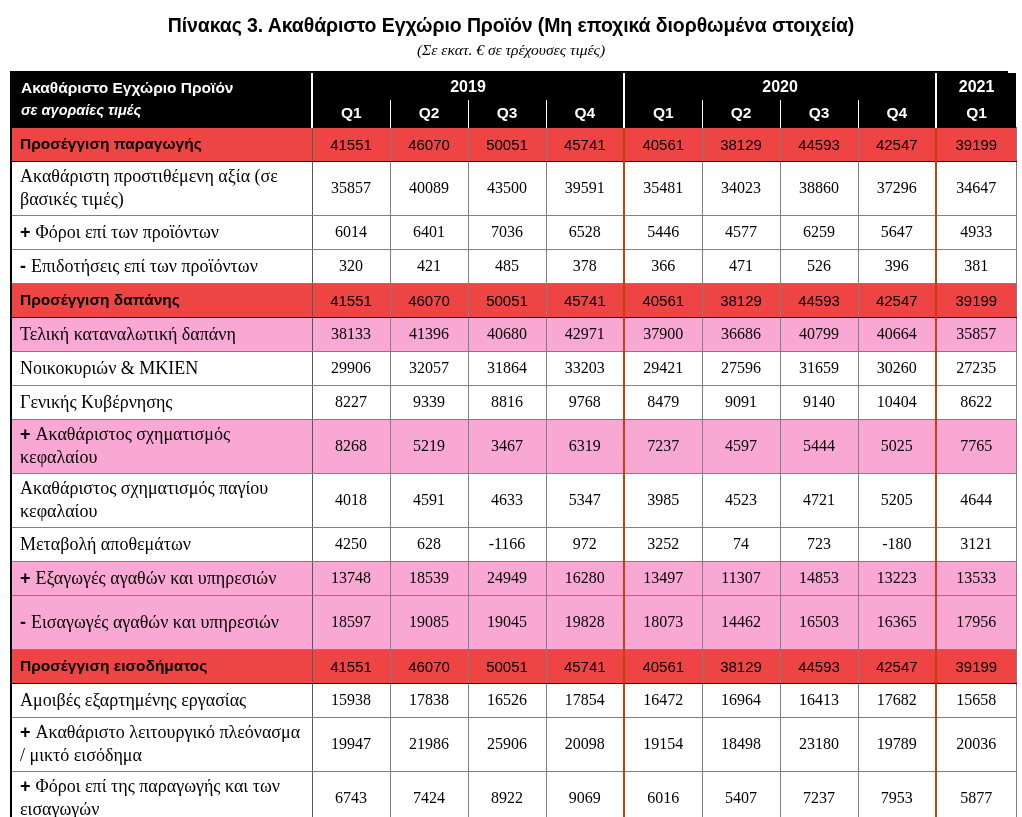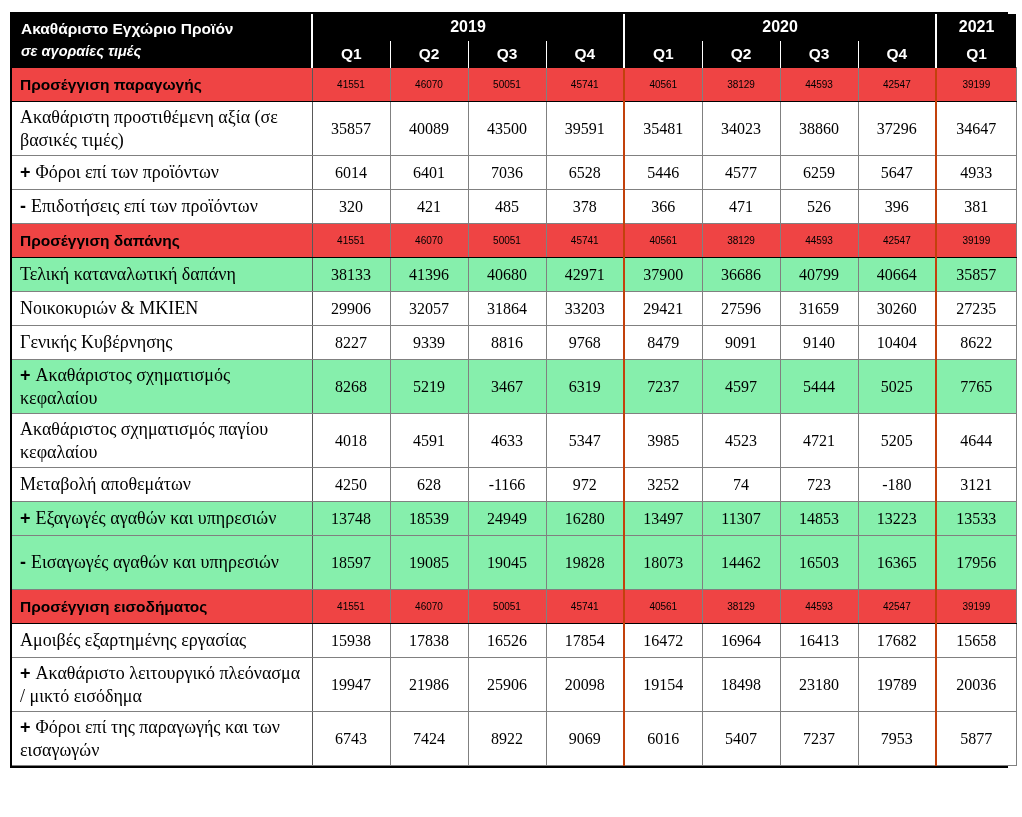--- a/index.html
+++ b/index.html
@@ -135,37 +135,41 @@
     border-top: 1.5px solid #000;
     border-bottom: 1.5px solid #000;
   }
   tr.sect td.lbl {
     font-family: "Liberation Sans", sans-serif;
     font-weight: bold;
     font-size: 15.5px;
   }
   tr.sect td.num {
     font-family: "Liberation Sans", sans-serif;
-    font-size: 10px;
-  }
-  tr.shade td { background: #86efac; }
+    font-size: 15px;
+  }
+  tr.shade td { background: #f9a8d4; }
   tr.plain td { background: #ffffff; }
 
   tr.tall td { height: 47px; }
 
   
   .ind1 { padding-left: 8px; }
   .ind2 { padding-left: 36px; }
   .sign { font-weight: bold; font-family: "Liberation Sans", sans-serif; }
 </style>
 </head>
 <body>
 
 <div class="page">
 
+  <div class="title-block">
+    <div class="table-title">Πίνακας 3. Ακαθάριστο Εγχώριο Προϊόν (Μη εποχικά διορθωμένα στοιχεία)</div>
+    <div class="table-subtitle">(Σε εκατ. € σε τρέχουσες τιμές)</div>
+  </div>
 
   <div class="table-wrap">
     <table class="gdp">
       <colgroup>
         <col class="c-label">
         <col class="c-q">
           <col class="c-q">
           <col class="c-q">
           <col class="c-q">
         <col class="c-q">

